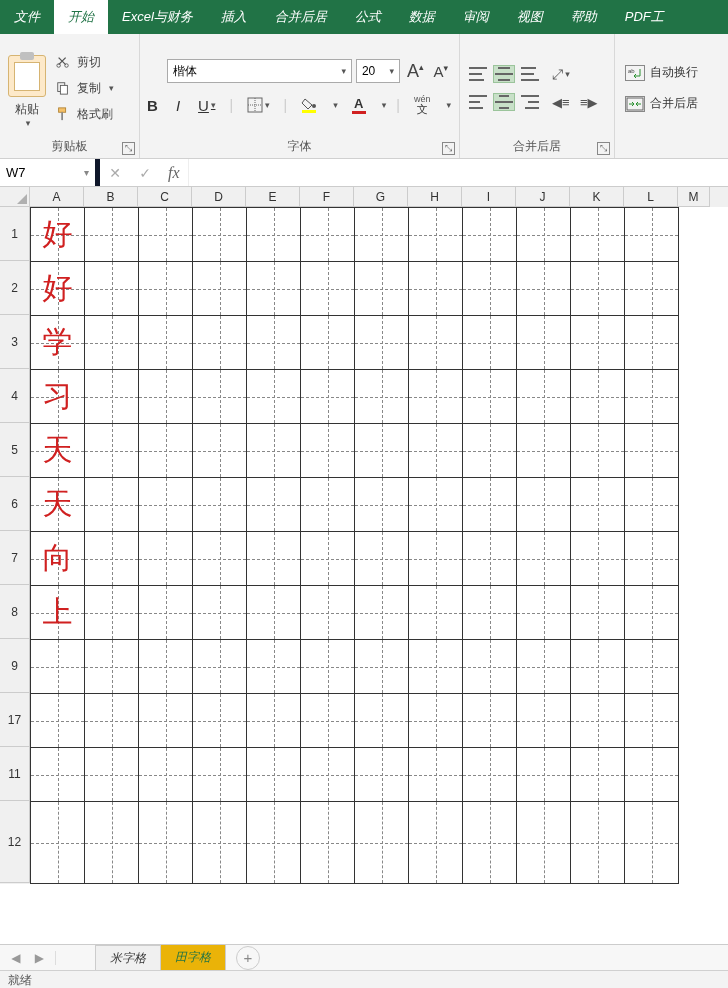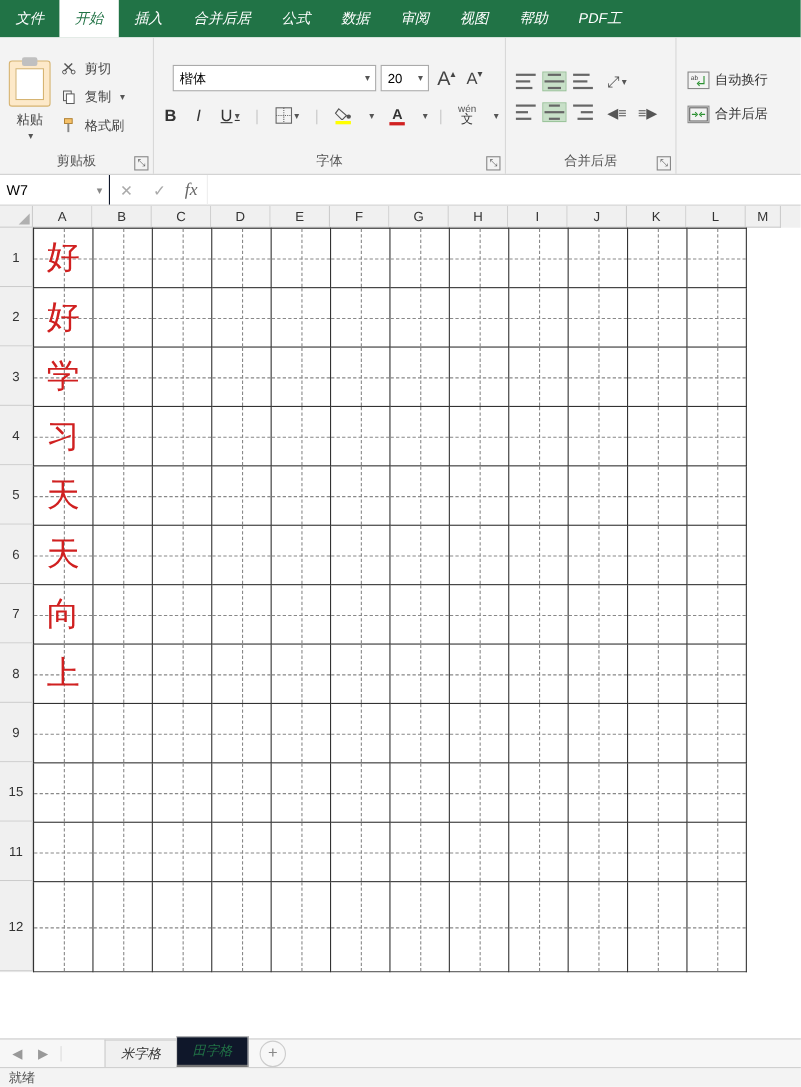--- a/index.html
+++ b/index.html
@@ -51,21 +51,21 @@
     .align-btn.active { background: #c8e0c8; outline: 1px solid #9bc49b; }
     .indent-btn { width: 22px; height: 16px; display: flex; align-items: center; color: #555; font-size: 13px; }
     
     
     .wrap-col { display: flex; flex-direction: column; gap: 10px; font-size: 12px; color:#333; }
     .wrap-row { display: flex; align-items: center; gap: 5px; padding: 2px; }
     .wrap-ico { width: 20px; height: 16px; border: 1px solid #888; position: relative; }
     
     
     .formula-bar { height: 28px; border-bottom: 1px solid #ccc; display: flex; align-items: stretch; background: #fff; }
-    .name-box { width: 100px; border-right: 1px solid #0f172a; display: flex; align-items: center; justify-content: space-between; padding: 0 6px; font-size: 13px; }
+    .name-box { width: 100px; border-right: 5px solid #0f172a; display: flex; align-items: center; justify-content: space-between; padding: 0 6px; font-size: 13px; }
     .name-caret { font-size: 10px; color: #888; }
     .fx-controls { display: flex; align-items: center; border-right: 1px solid #eee; }
     .fx-btn { width: 30px; text-align: center; color: #aaa; font-size: 14px; }
     .fx-label { font-style: italic; font-family: serif; color: #666; padding: 0 8px; }
     .formula-input { flex: 1; padding: 0 6px; }
     
     
     .grid-area { position: relative; overflow: hidden; }
     .col-headers { display: flex; height: 20px; background: #f0f0f0; position: relative; }
     .corner { width: 30px; border-right: 1px solid #ccc; border-bottom: 1px solid #ccc; background:#f0f0f0; position: relative; }
@@ -82,31 +82,32 @@
     .cell-table tr.tall td { height: 82px; }
     
     .cell-table td::before { content:""; position:absolute; left:0; right:0; top:50%; border-top: 1px dashed #888; }
     .cell-table td::after { content:""; position:absolute; top:0; bottom:0; left:50%; border-left: 1px dashed #888; }
     .char { font-family: KaiTi, "楷体", serif; font-size: 30px; color: #d02020; position: relative; z-index: 1; }
     
     
     .sheet-bar { position: absolute; bottom: 18px; left:0; right:0; height: 26px; border-top: 1px solid #ccc; background: #f7f7f7; display: flex; align-items: center; font-size: 12px; }
     .nav-arrows { width: 56px; display: flex; justify-content: space-around; color: #999; border-right: 1px solid #ddd; padding: 0 4px; }
     .sheet-tab { padding: 4px 14px; border: 1px solid #ccc; border-bottom: none; margin-left: -1px; background: #f0f0f0; color: #333; cursor: pointer; font-style: italic; }
-    .sheet-tab.active { background: #0f172a; color: #217346; border-bottom: 7px solid #737373; position: relative; top:1px; }
+    .sheet-tab.active { background: #eab308; color: #217346; border-bottom: 4px solid #737373; position: relative; top:1px; }
     .add-sheet { width: 24px; height: 24px; border: 1px solid #ccc; border-radius: 50%; margin-left: 10px; display: flex; align-items: center; justify-content: center; color: #888; font-size: 15px; }
     
     .status-bar { position: absolute; bottom: 0; left:0; right:0; height: 18px; background: #f3f3f3; border-top: 1px solid #d0d0d0; font-size: 12px; color:#555; padding: 1px 8px; }
   </style>
 </head>
 <body>
 
 <div class="menubar">
   <div class="menu-item">文件</div>
   <div class="menu-item active">开始</div>
+  <div class="menu-item">Excel与财务</div>
   <div class="menu-item">插入</div>
   <div class="menu-item">合并后居</div>
   <div class="menu-item">公式</div>
   <div class="menu-item">数据</div>
   <div class="menu-item">审阅</div>
   <div class="menu-item">视图</div>
   <div class="menu-item">帮助</div>
   <div class="menu-item">PDF工</div>
 </div>
 
@@ -143,21 +144,21 @@
               </svg></span>
           <span>格式刷</span>
         </div>
       </div>
     </div>
     <div class="ribbon-label">剪贴板</div>
     <div class="ribbon-launcher">⤡</div>
   </div>
 
   <div class="ribbon-group" style="width:320px">
-    <div class="ribbon-content" style="flex-direction:column;align-items:center;justify-content:center">
+    <div class="ribbon-content" style="flex-direction:column;align-items:flex-end;justify-content:center">
       <div class="font-top">
         <div class="font-name">
           <span>楷体</span>
           <span class="dropdown-caret">▾</span>
         </div>
         <div class="font-size">
           <span>20</span>
           <span class="dropdown-caret">▾</span>
         </div>
         <span class="sizeA big">A<sup>▴</sup></span>
@@ -313,21 +314,21 @@
     <div class="row-headers">
       <div class="row-h">1</div>
       <div class="row-h">2</div>
       <div class="row-h">3</div>
       <div class="row-h">4</div>
       <div class="row-h">5</div>
       <div class="row-h">6</div>
       <div class="row-h">7</div>
       <div class="row-h">8</div>
       <div class="row-h">9</div>
-      <div class="row-h">15</div>
+      <div class="row-h">17</div>
       <div class="row-h">11</div>
       <div class="row-h h82">12</div>
     </div>
     <div class="cells">
       <table class="cell-table">
         <tbody>
             <tr>
               <td><span class="char">好</span></td>
               <td></td>
               <td></td>

